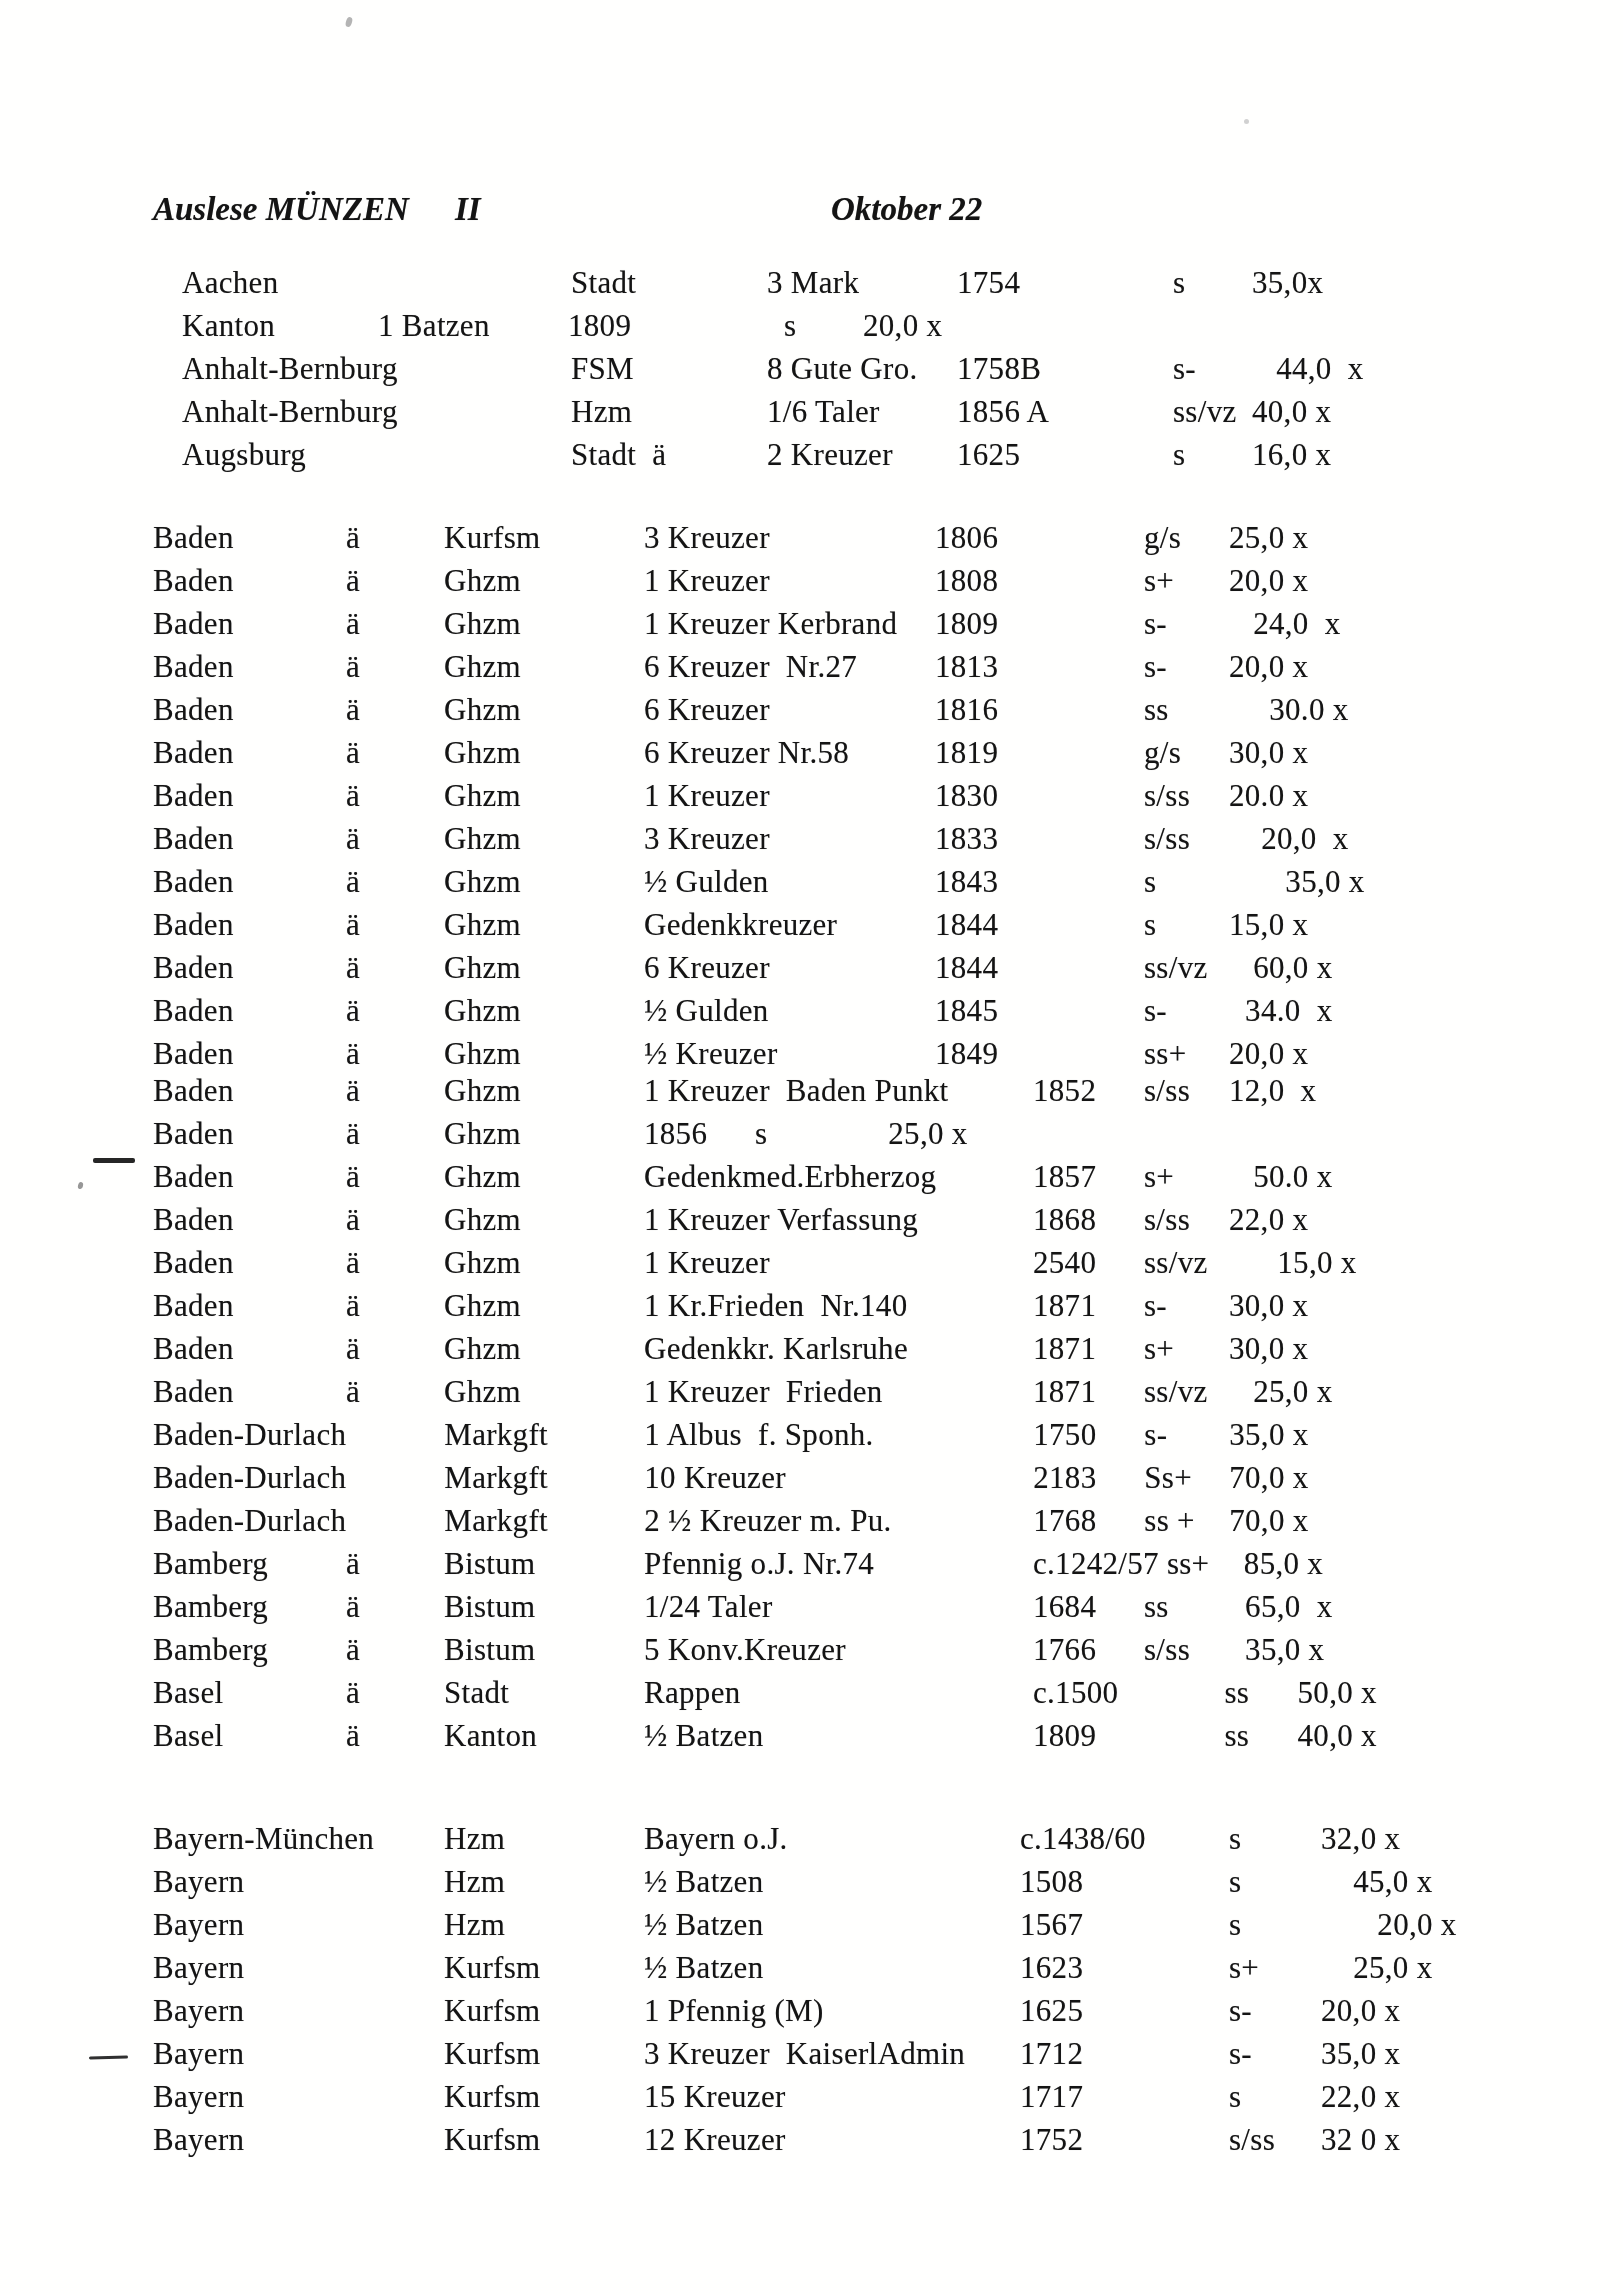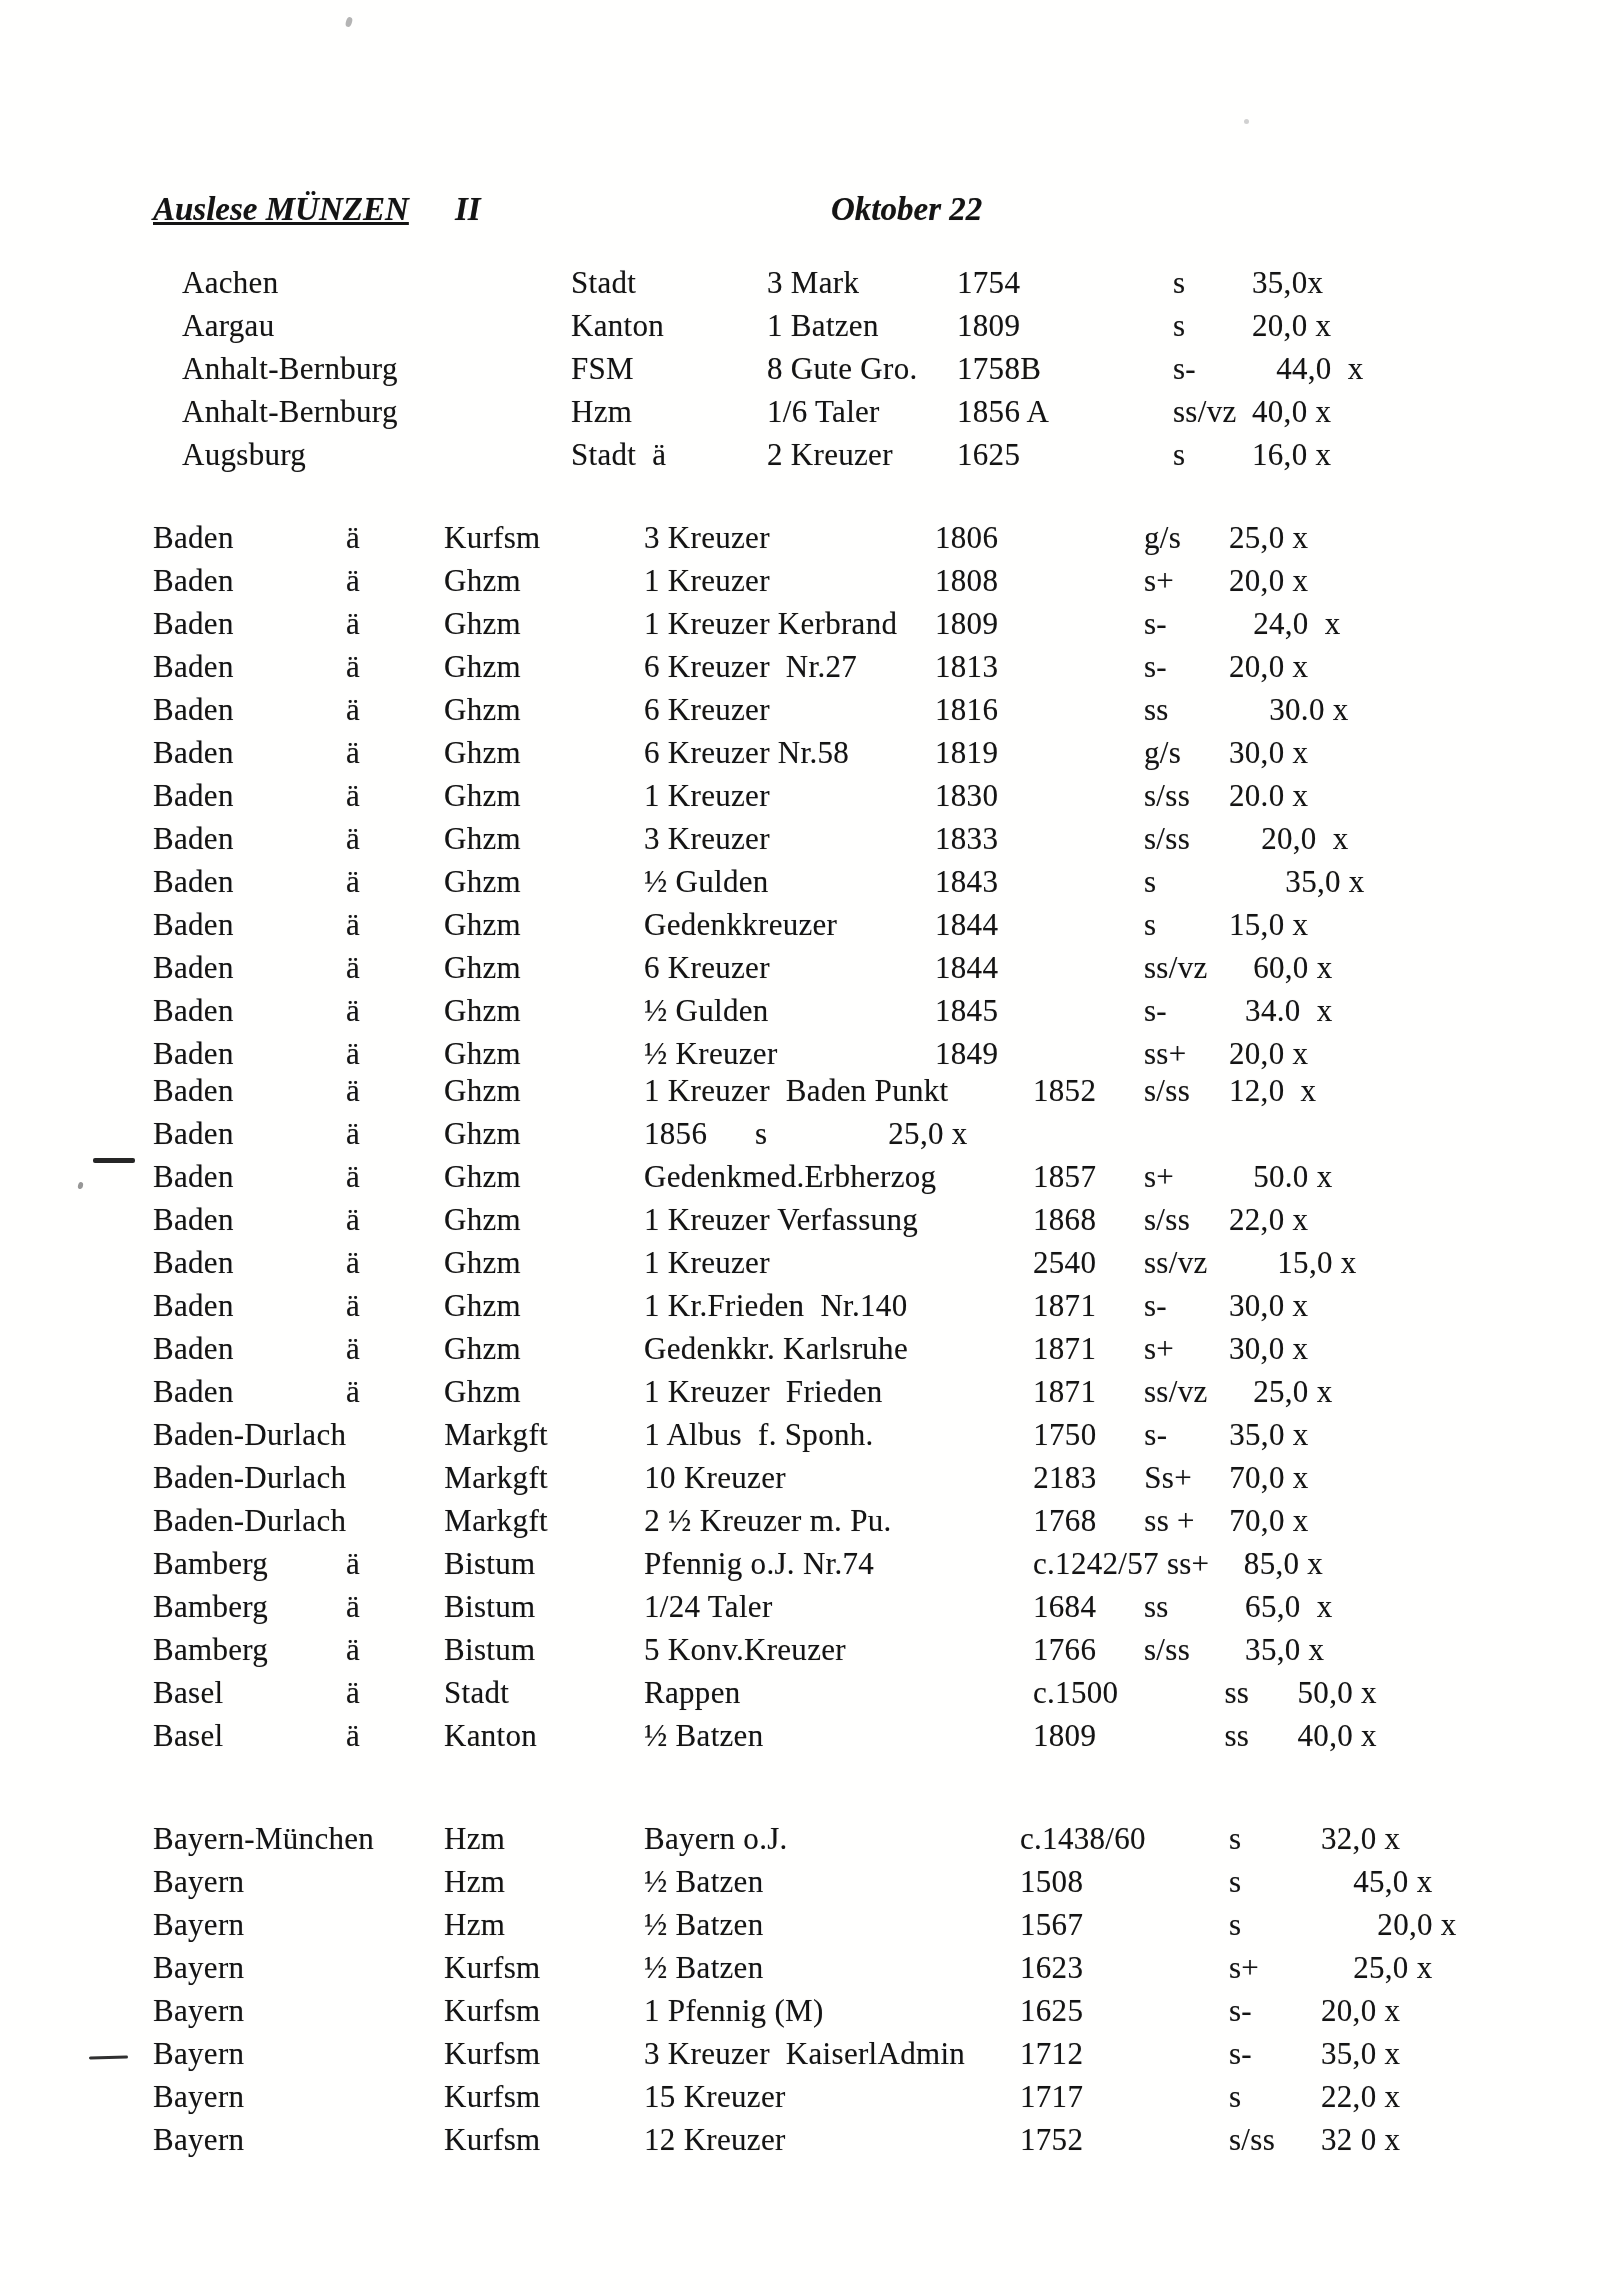--- a/index.html
+++ b/index.html
@@ -18,21 +18,21 @@
     top:191px;
     left:153px;
     display:flex;
     font-style:italic;
     font-weight:700;
     font-size:33px;
     line-height:1.1;
     white-space:pre;
     text-shadow:0 0 0.7px rgba(10,10,10,.4);
   }
-  .header .t{min-width:302px;text-decoration:underline;}
+  .header .t{min-width:302px;}
   .header .v{min-width:376px;}
   
   .block{
     position:absolute;
     left:153px;
     font-size:31px;
     letter-spacing:0.3px;
     text-shadow:0 0 0.7px rgba(10,10,10,.35);
   }
   .row{
@@ -90,21 +90,21 @@
 <div class="page">
 
   <div class="header">
     <span class="t">Auslese MÜNZEN</span>
     <span class="v">II</span>
     <span class="d">Oktober 22</span>
   </div>
 
   <div class="block grid-a">
       <div class="row"><span class="c-location">Aachen</span><span class="c-umlaut"></span><span class="c-authority">Stadt</span><span class="c-denomination">3 Mark</span><span class="c-year">1754</span><span class="c-grade">s</span><span class="c-price">35,0x</span></div>
-      <div class="row"><span class="c-location">Aargau</span><span class="c-umlaut"></span><span class="c-authority">Kanton</span><span class="c-denomination">1 Batzen</span><span class="c-year">1809</span><span class="c-grade">s</span><span class="c-price">20,0 x</span></div>
+      <div class="row"><span class="c-umlaut"></span><span class="c-authority">Kanton</span><span class="c-denomination">1 Batzen</span><span class="c-year">1809</span><span class="c-grade">s</span><span class="c-price">20,0 x</span></div>
       <div class="row"><span class="c-location">Anhalt-Bernburg</span><span class="c-umlaut"></span><span class="c-authority">FSM</span><span class="c-denomination">8 Gute Gro.</span><span class="c-year">1758B</span><span class="c-grade">s-</span><span class="c-price">   44,0  x</span></div>
       <div class="row"><span class="c-location">Anhalt-Bernburg</span><span class="c-umlaut"></span><span class="c-authority">Hzm</span><span class="c-denomination">1/6 Taler</span><span class="c-year">1856 A</span><span class="c-grade">ss/vz</span><span class="c-price">40,0 x</span></div>
       <div class="row"><span class="c-location">Augsburg</span><span class="c-umlaut"></span><span class="c-authority">Stadt  ä</span><span class="c-denomination">2 Kreuzer</span><span class="c-year">1625</span><span class="c-grade">s</span><span class="c-price">16,0 x</span></div>
     </div>
   <div class="block grid-b1">
       <div class="row"><span class="c-location">Baden</span><span class="c-umlaut">ä</span><span class="c-authority">Kurfsm</span><span class="c-denomination">3 Kreuzer</span><span class="c-year">1806</span><span class="c-grade">g/s</span><span class="c-price">25,0 x</span></div>
       <div class="row"><span class="c-location">Baden</span><span class="c-umlaut">ä</span><span class="c-authority">Ghzm</span><span class="c-denomination">1 Kreuzer</span><span class="c-year">1808</span><span class="c-grade">s+</span><span class="c-price">20,0 x</span></div>
       <div class="row"><span class="c-location">Baden</span><span class="c-umlaut">ä</span><span class="c-authority">Ghzm</span><span class="c-denomination">1 Kreuzer Kerbrand</span><span class="c-year">1809</span><span class="c-grade">s-</span><span class="c-price">   24,0  x</span></div>
       <div class="row"><span class="c-location">Baden</span><span class="c-umlaut">ä</span><span class="c-authority">Ghzm</span><span class="c-denomination">6 Kreuzer  Nr.27</span><span class="c-year">1813</span><span class="c-grade">s-</span><span class="c-price">20,0 x</span></div>
       <div class="row"><span class="c-location">Baden</span><span class="c-umlaut">ä</span><span class="c-authority">Ghzm</span><span class="c-denomination">6 Kreuzer</span><span class="c-year">1816</span><span class="c-grade">ss</span><span class="c-price">     30.0 x</span></div>

